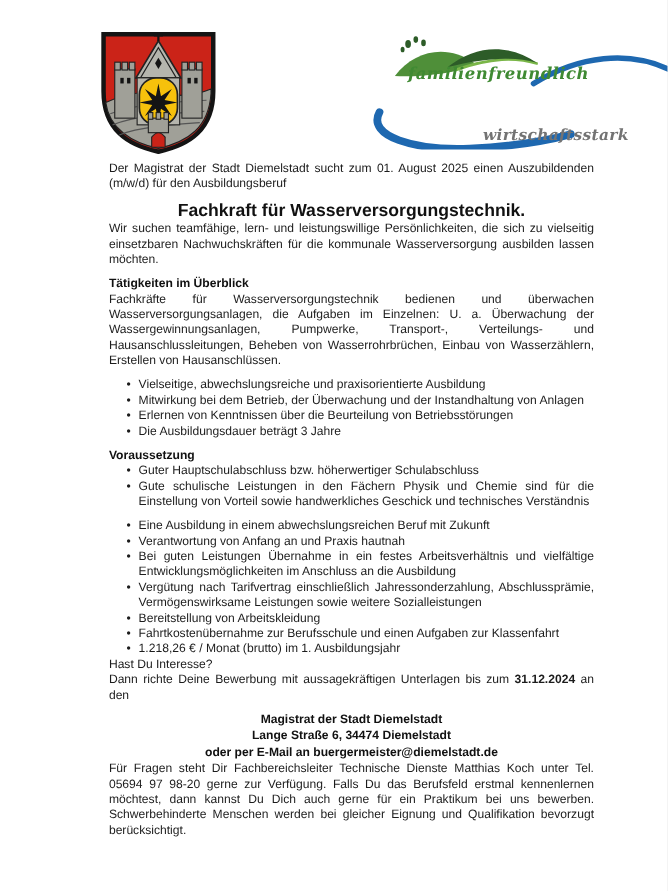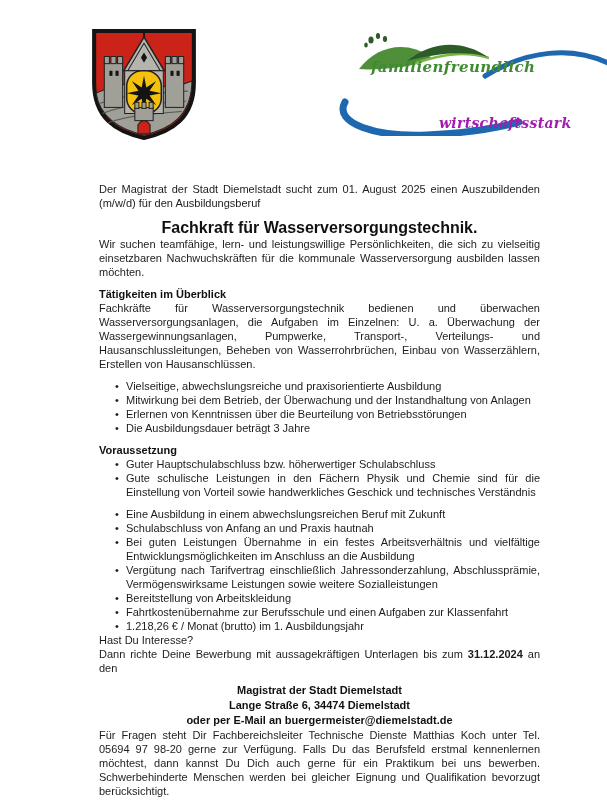--- a/index.html
+++ b/index.html
@@ -20,23 +20,23 @@
     font-size:15px;color:#3f8a33;letter-spacing:.4px;
   }
   .logo-brand{
     position:absolute;left:8px;top:42px;z-index:1;
     font-family:"DejaVu Serif",serif;font-style:italic;
     font-size:40px;line-height:44px;color:#565659;letter-spacing:1px;
   }
   .logo-tagline-bottom{
     position:absolute;left:102px;top:86px;z-index:1;
     font-family:"DejaVu Serif",serif;font-style:italic;font-weight:bold;
-    font-size:14px;color:#a21caf;letter-spacing:.3px;
+    font-size:14px;color:#737373;letter-spacing:.3px;
   }
-  .content{padding:0 67px 0 68px;margin-top:36px;}
+  .content{padding:0 67px 0 68px;}
   .content p{margin:0;text-align:justify;}
   .p-intro{margin-top:3px;}
   .job-title{
     margin:8px 0 0;font-size:16px;line-height:19px;font-weight:bold;
     text-align:center;color:#111;
   }
   .p-intro2{margin-top:9px;}
   .section{margin-top:8px;}
   .section h3{margin:0;font-size:11px;line-height:14px;font-weight:bold;color:#111;}
   ul{margin:0;padding:0;list-style:none;}
@@ -142,21 +142,21 @@
       <h3>Voraussetzung</h3>
       <ul>
         <li>Guter Hauptschulabschluss bzw. höherwertiger Schulabschluss</li>
         <li>Gute schulische Leistungen in den Fächern Physik und Chemie sind für die Einstellung von Vorteil sowie handwerkliches Geschick und technisches Verständnis</li>
       </ul>
     </div>
 
     <div class="section">
       <ul>
         <li>Eine Ausbildung in einem abwechslungsreichen Beruf mit Zukunft</li>
-        <li>Schulabschluss von Anfang an und Praxis hautnah</li>
+        <li>Verantwortung von Anfang an und Praxis hautnah</li>
         <li>Bei guten Leistungen Übernahme in ein festes Arbeitsverhältnis und vielfältige Entwicklungsmöglichkeiten im Anschluss an die Ausbildung</li>
         <li>Vergütung nach Tarifvertrag einschließlich Jahressonderzahlung, Abschlussprämie, Vermögenswirksame Leistungen sowie weitere Sozialleistungen</li>
         <li>Bereitstellung von Arbeitskleidung</li>
         <li>Fahrtkostenübernahme zur Berufsschule und einen Aufgaben zur Klassenfahrt</li>
         <li>1.218,26 € / Monat (brutto) im 1. Ausbildungsjahr</li>
       </ul>
     </div>
 
     <p class="interest">Hast Du Interesse?</p>
 

